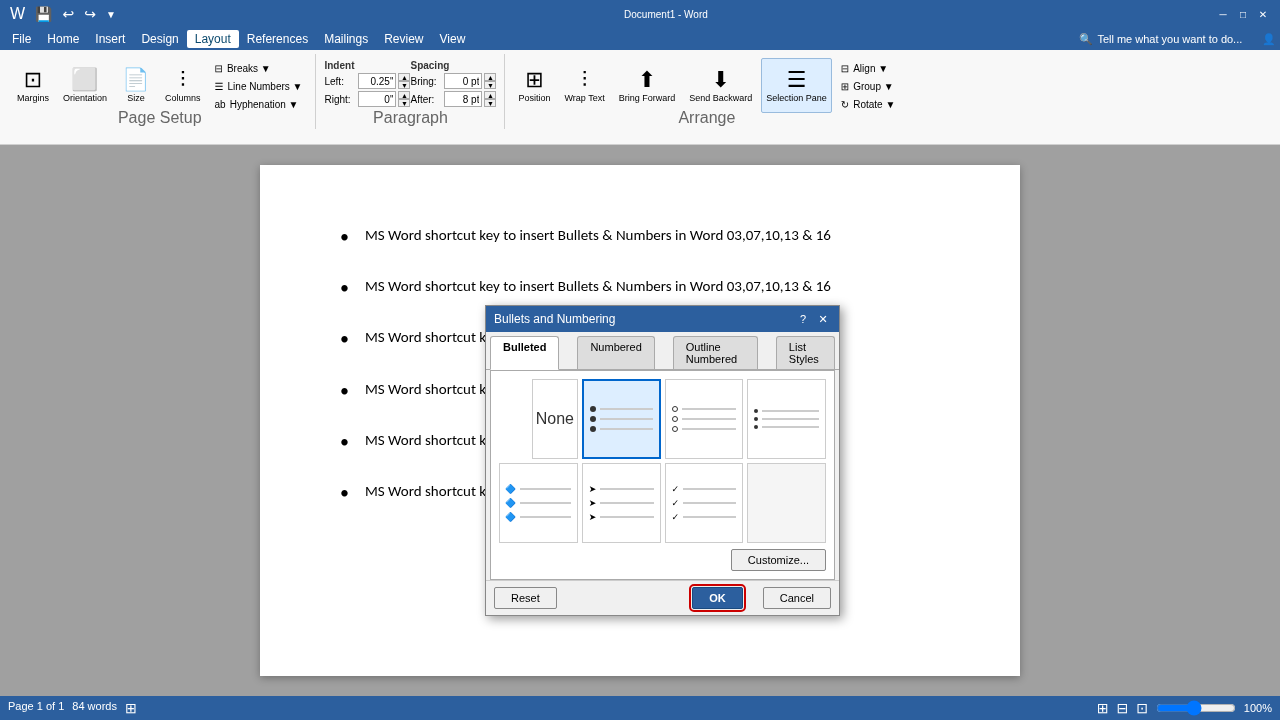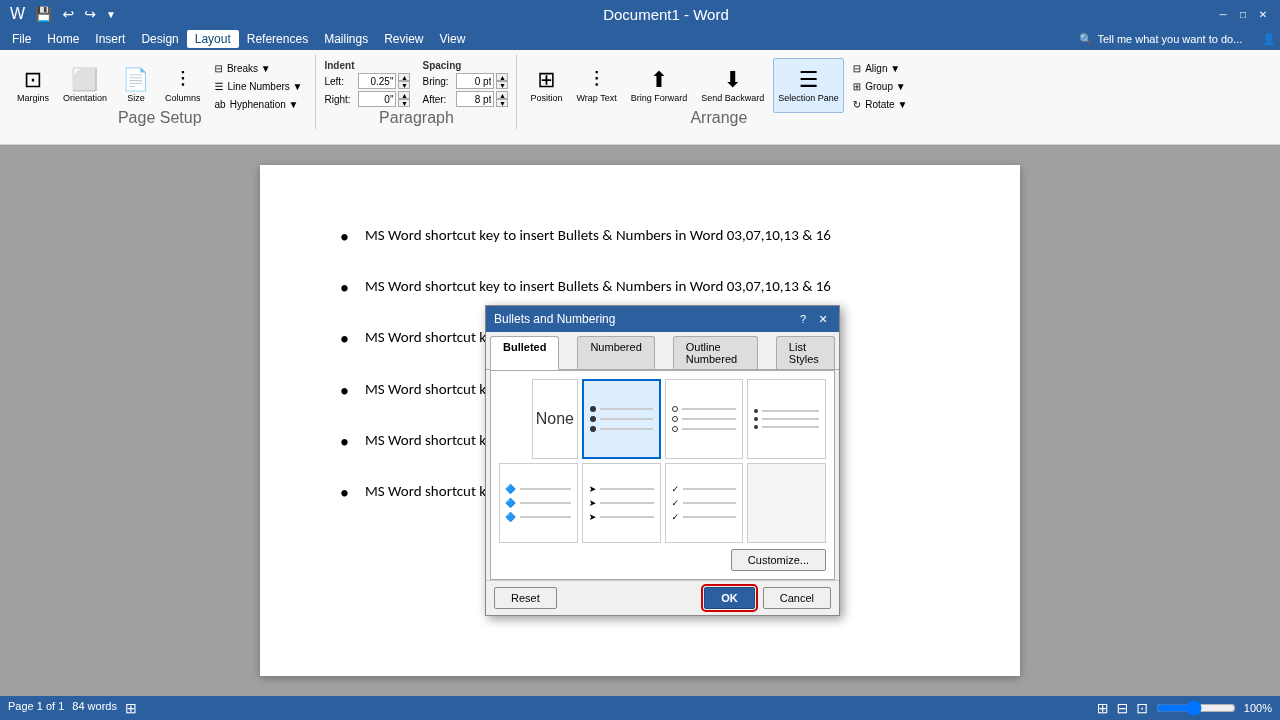--- a/index.html
+++ b/index.html
@@ -9,21 +9,21 @@
     .title-bar {
       background: #2c5f9e;
       color: white;
       height: 28px;
       display: flex;
       align-items: center;
       justify-content: space-between;
       padding: 0 8px;
     }
     .title-bar-left { display: flex; align-items: center; gap: 6px; }
-    .title-bar-title { font-size: 15px; flex: 1; text-align: center; }
+    .title-bar-title { font-size: 10px; flex: 1; text-align: center; }
     .title-bar-controls { display: flex; gap: 2px; }
     .title-btn { width: 18px; height: 18px; background: #2c5f9e; border: none; color: white; font-size: 10px; cursor: pointer; display: flex; align-items: center; justify-content: center; }
 
     
     .menu-bar {
       background: #2c5f9e;
       height: 22px;
       display: flex;
       align-items: center;
       padding: 0 4px;
@@ -95,21 +95,21 @@
     .ribbon-small-btn {
       display: flex; align-items: center; gap: 4px;
       font-size: 10px; cursor: pointer; padding: 1px 4px;
       border: 1px solid transparent; border-radius: 2px; white-space: nowrap;
     }
     .ribbon-spinner { display: flex; align-items: center; gap: 2px; }
     .spinner-input { width: 38px; height: 16px; font-size: 10px; border: 1px solid #aaa; text-align: right; padding: 0 2px; }
     .spinner-btns { display: flex; flex-direction: column; }
     .spinner-btn { width: 12px; height: 8px; font-size: 7px; border: 1px solid #aaa; background: #f0f0f0; cursor: pointer; display: flex; align-items: center; justify-content: center; padding: 0; }
 
-    .indent-spacing-group { display: flex; gap: 12px; }
+    .indent-spacing-group { display: flex; }
     .indent-col, .spacing-col { display: flex; flex-direction: column; gap: 2px; }
     .indent-label, .spacing-label { font-size: 10px; font-weight: bold; color: #333; }
     .field-row { display: flex; align-items: center; gap: 2px; font-size: 10px; }
     .field-label { width: 32px; }
     .qat-btn { color: white; font-size: 14px; cursor: pointer; padding: 0 2px; }
 
     
     .doc-area {
       background: #a0a0a0;
       flex: 1;
@@ -627,21 +627,21 @@
           <div class="bullet-cell" style="background:#f5f5f5;"></div>
         </div>
 
         <div style="display:flex;justify-content:flex-end;margin-top:6px;">
           <button class="dialog-btn">Customize...</button>
         </div>
       </div>
 
       <div class="dialog-footer">
         <button class="dialog-btn reset">Reset</button>
-        <div style="display:flex;gap:8px;">
+        <div style="display:flex;gap:20px;">
           <button class="dialog-btn primary">OK</button>
           <button class="dialog-btn">Cancel</button>
         </div>
       </div>
     </div>
   </div>
 </div>
 
 <div class="status-bar">
   <div class="status-left">

